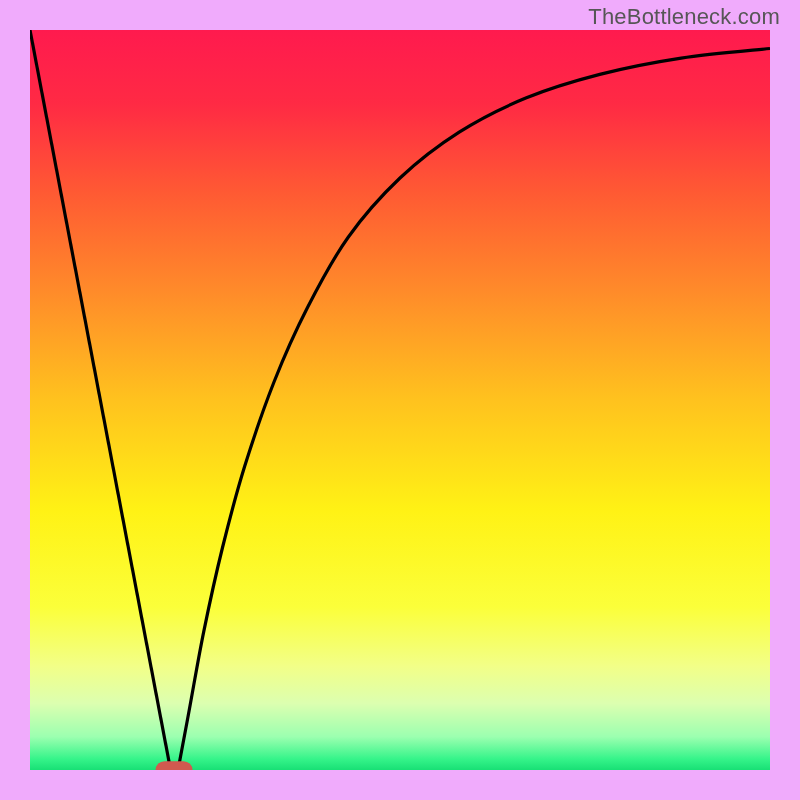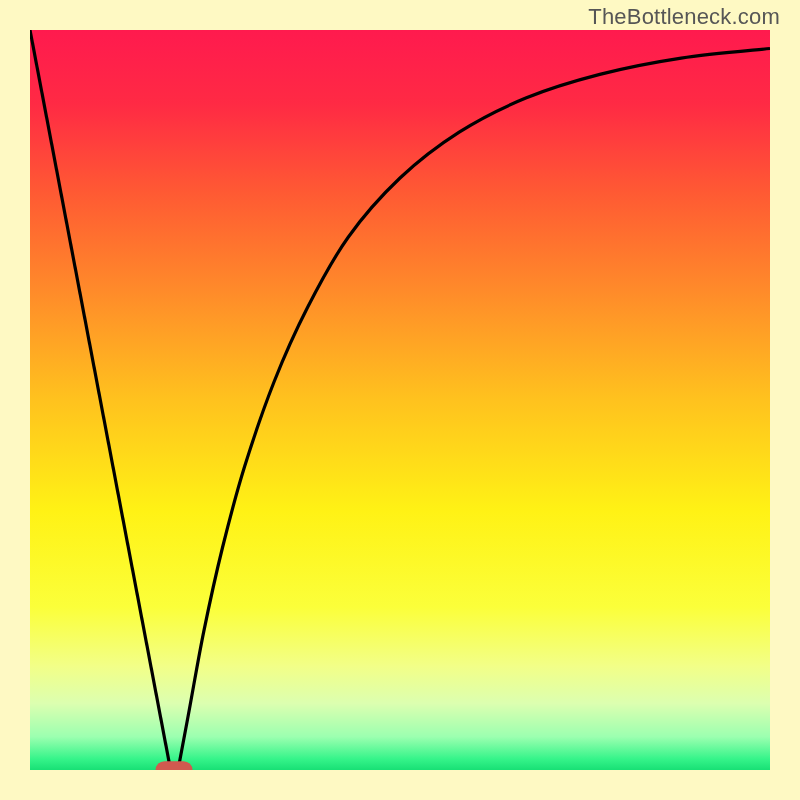--- a/index.html
+++ b/index.html
@@ -8,21 +8,21 @@
     width: 800px;
     height: 800px;
     overflow: hidden;
     background: #000;
     font-family: Arial, Helvetica, sans-serif;
   }
   .frame {
     position: relative;
     width: 800px;
     height: 800px;
-    background: #fef9c3;
+    background: #f0abfc;
   }
   .watermark {
     position: absolute;
     top: 4px;
     right: 20px;
     font-size: 22px;
     color: #565656;
     font-weight: 500;
     letter-spacing: 0.2px;
     user-select: none;

